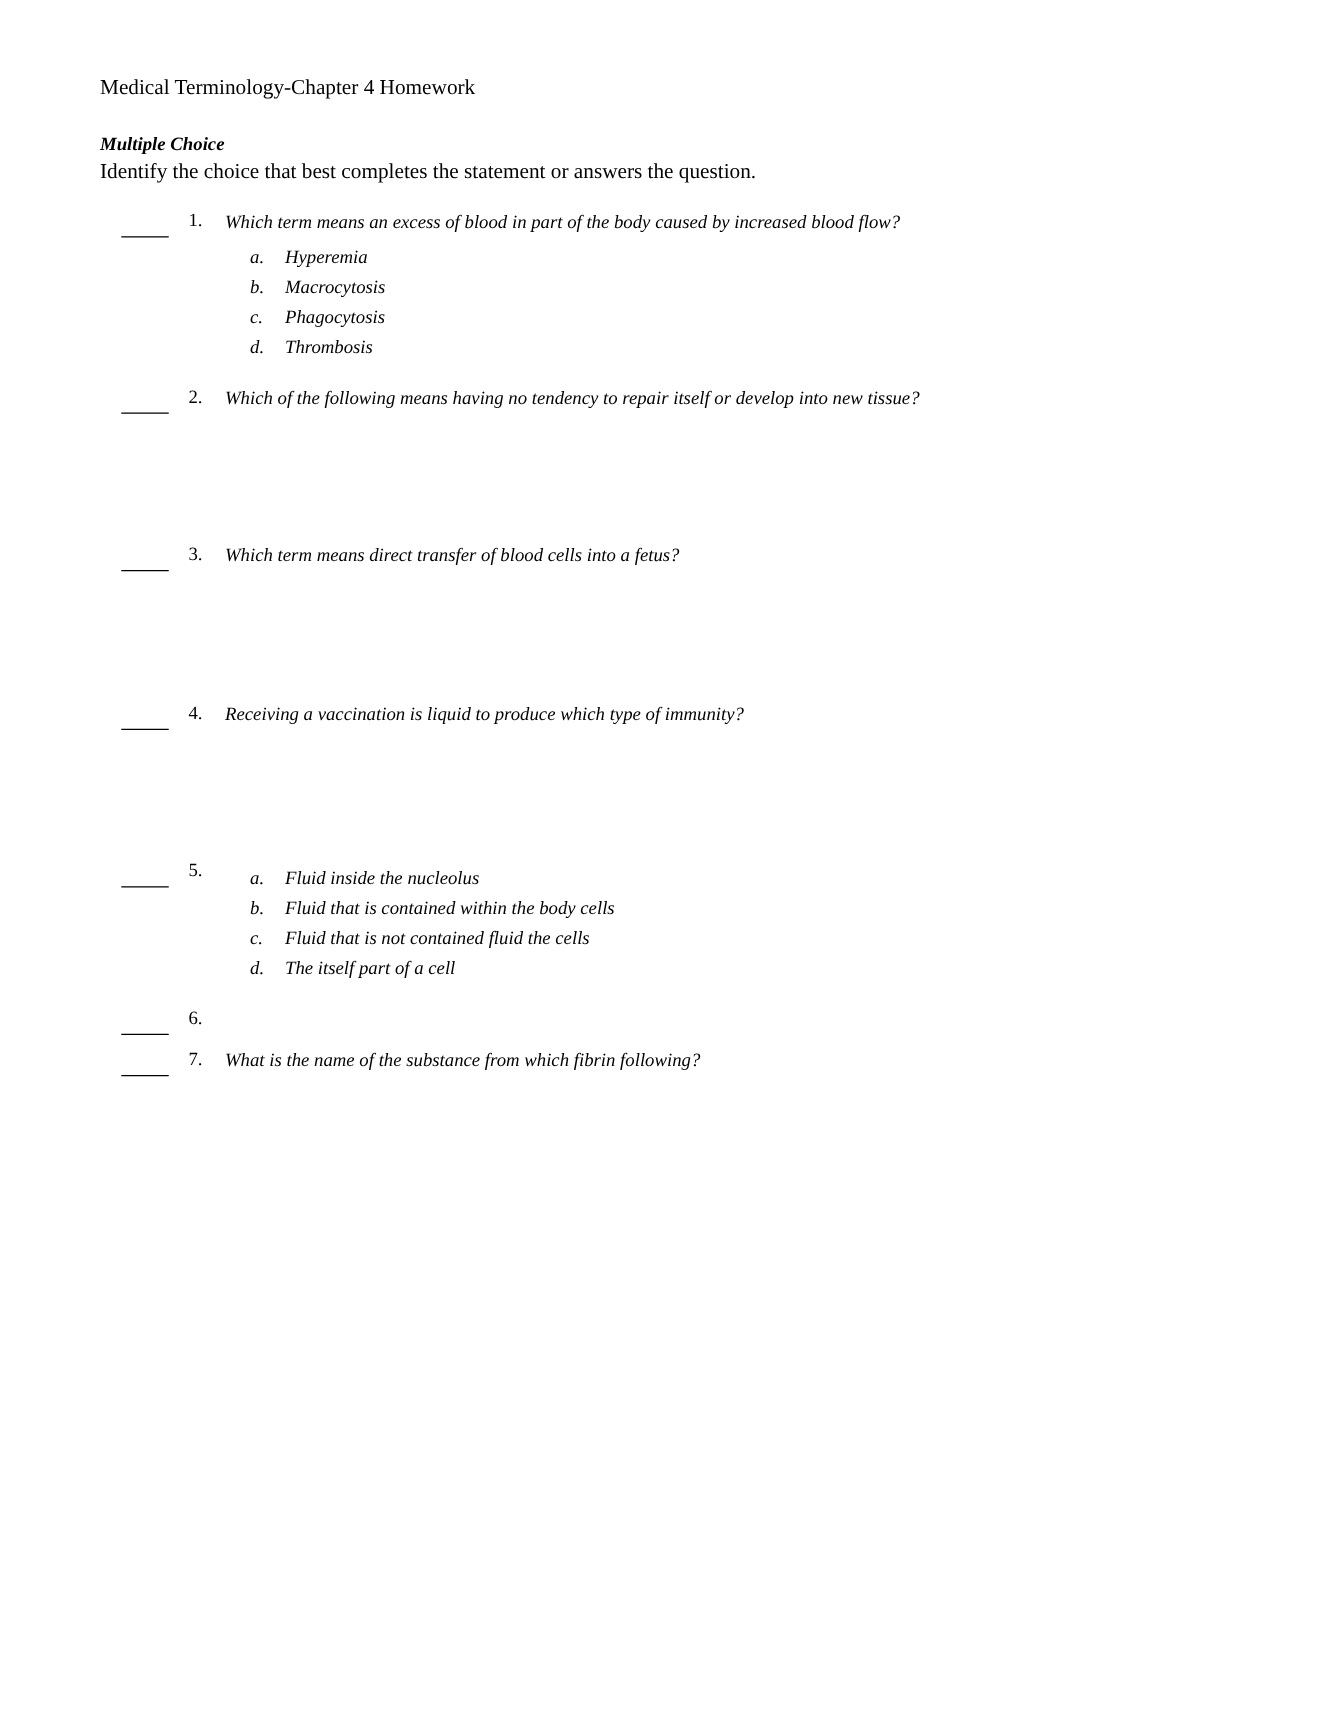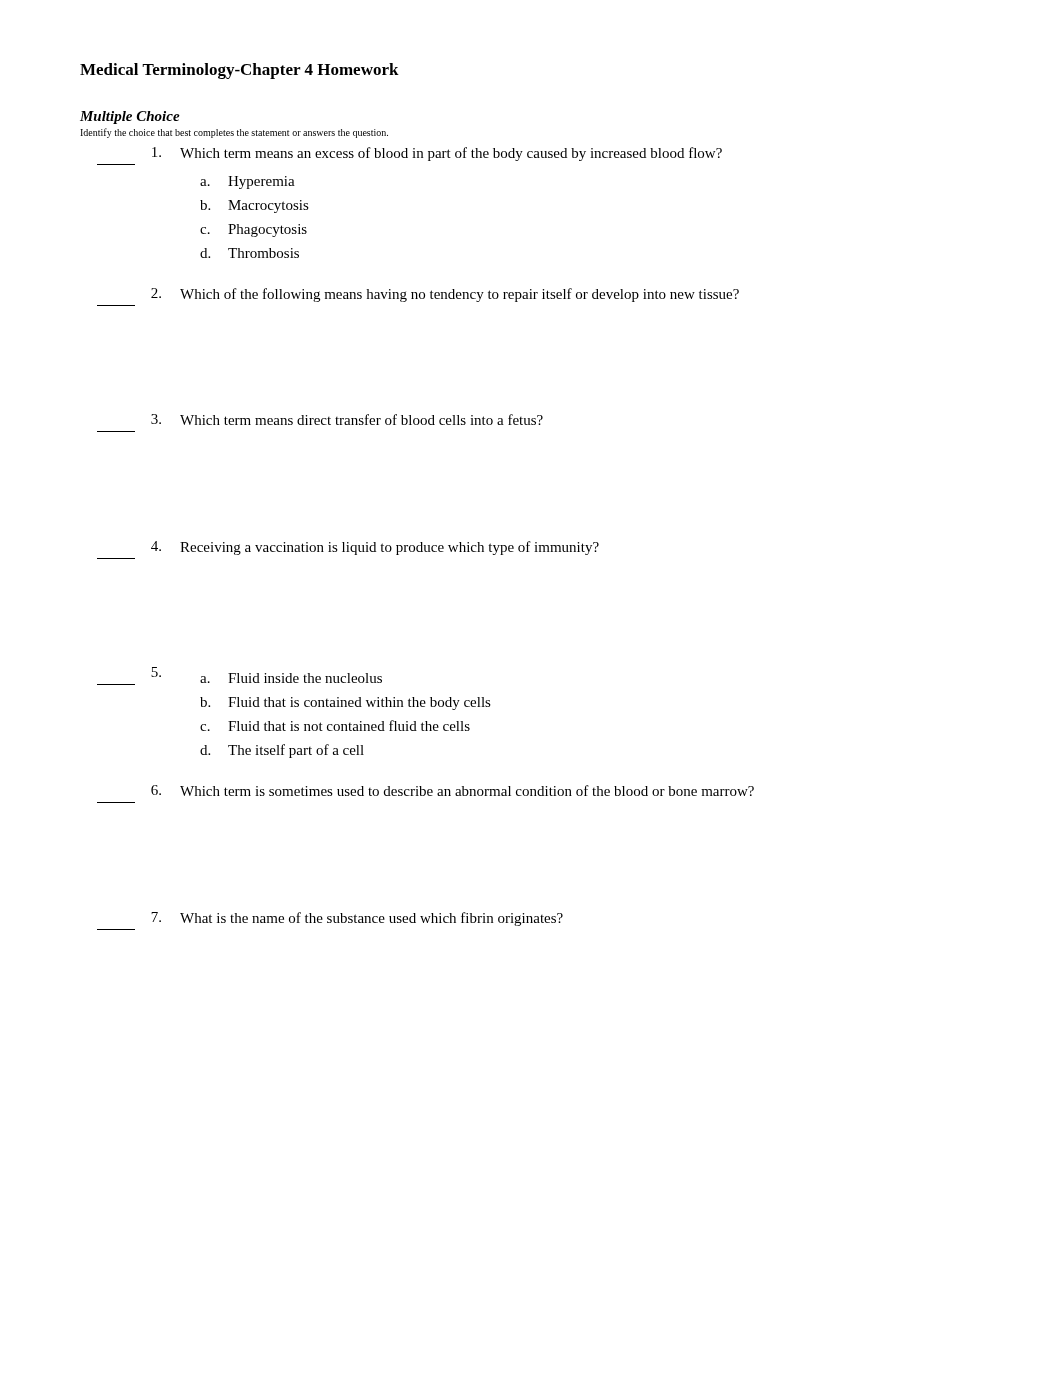--- a/index.html
+++ b/index.html
@@ -13,34 +13,34 @@
       font-family: "Times New Roman", Times, serif;
       font-size: 15px;
       color: #000000;
       padding: 60px 80px;
       width: 1062px;
       min-height: 1377px;
     }
 
     .page-title {
       font-size: 17px;
-      font-weight: bold;
+      font-weight: normal;
       margin-bottom: 28px;
     }
 
     .section-label {
       font-size: 15px;
       font-weight: bold;
       margin-bottom: 2px;
       font-style: italic;
     }
 
     .section-instruction {
-      font-size: 10px;
-      margin-bottom: 4px;
+      font-size: 17px;
+      margin-bottom: 20px;
     }
 
     .answer-blank {
       display: inline-block;
       width: 38px;
       border-bottom: 1.5px solid #000;
       min-height: 18px;
       margin-right: 10px;
       margin-top: 3px;
       flex-shrink: 0;
@@ -97,20 +97,21 @@
     }
 
     .blank-and-num {
       display: flex;
       align-items: flex-start;
       gap: 6px;
     }
 
     .q-content-col {
       flex: 1;
+      font-style: italic;
     }
 
     .q-block {
       margin-bottom: 10px;
     }
   </style>
 </head>
 <body>
 
 <h1 class="page-title">Medical Terminology-Chapter 4 Homework</h1>
@@ -223,32 +224,28 @@
       </div>
     </div>
     <div class="q-block">
       <div class="question-row">
         <div class="q-num-col">
           <div class="blank-and-num">
             <span class="answer-blank"></span>
             <span class="question-number">6.</span>
           </div>
         </div>
-        <div class="q-content-col">
-          <p class="question-text">Which term is sometimes used to describe an abnormal condition of the blood or bone marrow?</p>
-          <div class="question-spacer"></div>
-        </div>
       </div>
     </div>
     <div class="q-block">
       <div class="question-row">
         <div class="q-num-col">
           <div class="blank-and-num">
             <span class="answer-blank"></span>
             <span class="question-number">7.</span>
           </div>
         </div>
         <div class="q-content-col">
-          <p class="question-text">What is the name of the substance used which fibrin originates?</p>
+          <p class="question-text">What is the name of the substance from which fibrin following?</p>
         </div>
       </div>
     </div>
   </div>
 
 </body></html>

